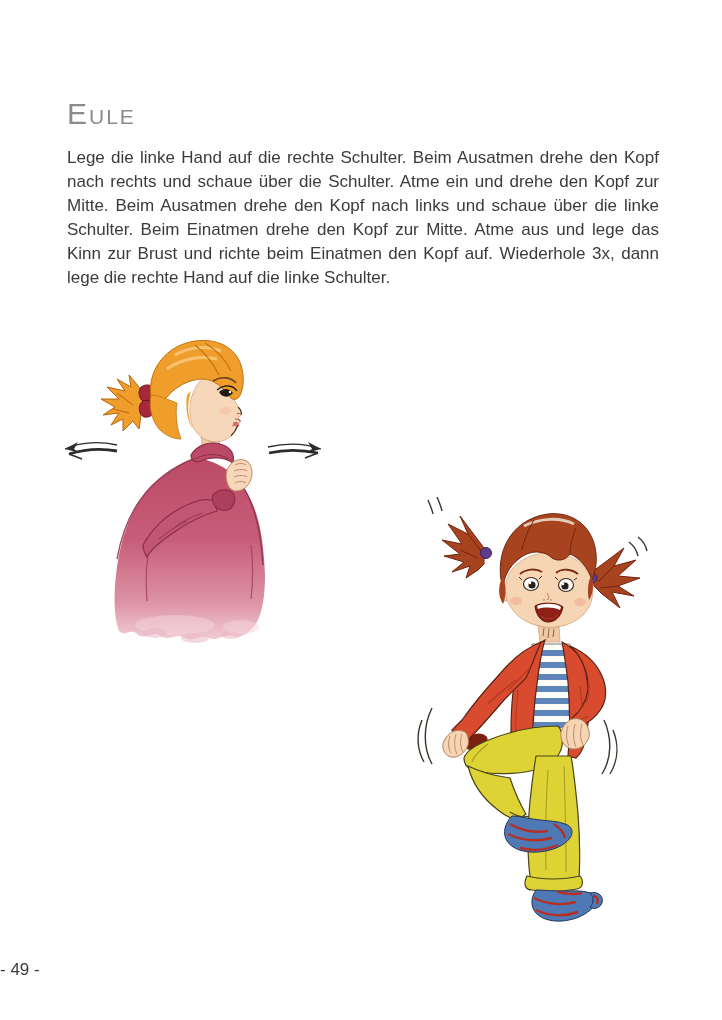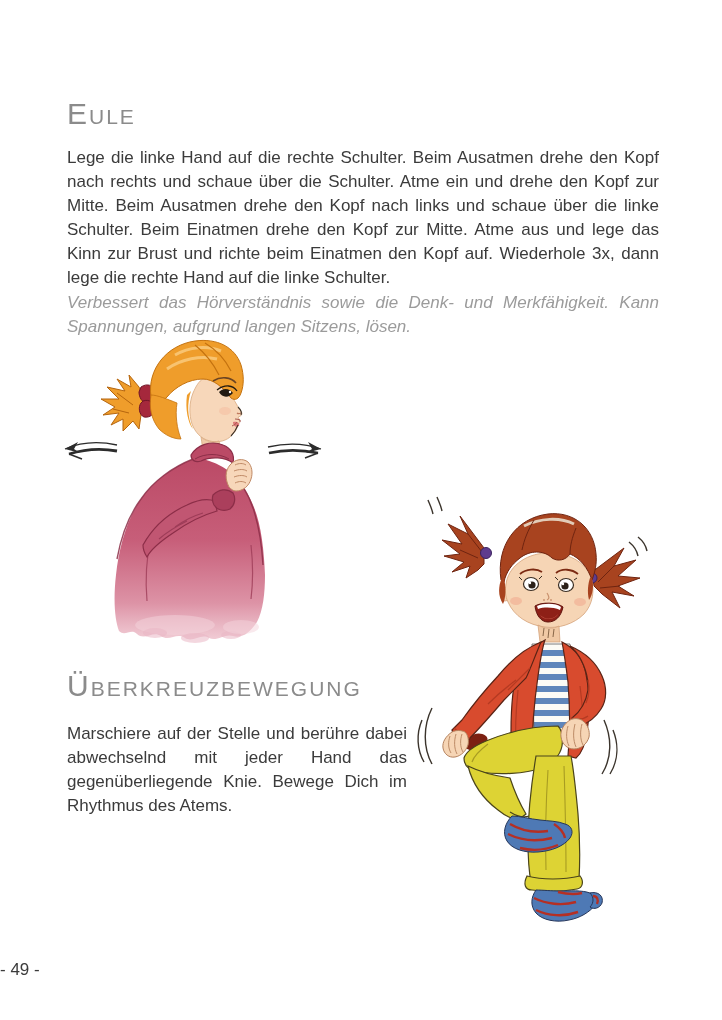--- a/index.html
+++ b/index.html
@@ -30,21 +30,20 @@
 </style>
 </head>
 <body>
 
 <div class="page">
 
   <h2 class="heading" style="left:67px;top:98px">Eule</h2>
 
   <p class="body-text" style="left:67px;top:146px;width:592px">Lege die linke Hand auf die rechte Schulter. Beim Ausatmen drehe den Kopf nach rechts und schaue über die Schulter. Atme ein und drehe den Kopf zur Mitte. Beim Ausatmen drehe den Kopf nach links und schaue über die linke Schulter. Beim Einatmen drehe den Kopf zur Mitte. Atme aus und lege das Kinn zur Brust und richte beim Einatmen den Kopf auf. Wiederhole 3x, dann lege die rechte Hand auf die linke Schulter.</p>
 
-  <p class="benefit" style="left:67px;top:291px;width:592px">Verbessert das Hörverständnis sowie die Denk- und Merkfähigkeit. Kann Spannungen, aufgrund langen Sitzens, lösen.</p>
 
   <svg class="illo" style="left:55px;top:335px" width="290" height="310" viewBox="0 0 290 310">
     <defs>
       <linearGradient id="g1" x1="0" y1="0" x2="0" y2="1">
         <stop offset="0" stop-color="#bb4a66"></stop>
         <stop offset="0.45" stop-color="#c75e79"></stop>
         <stop offset="0.8" stop-color="#dd93a6"></stop>
         <stop offset="1" stop-color="#efc6d0" stop-opacity="0.9"></stop>
       </linearGradient>
     </defs>
@@ -107,23 +106,21 @@
       <path d="M180,130 C184,128 188,128 191,130 M179,136 C184,134 189,134 192,136 M179,142 C184,140 189,140 192,142 M180,148 C184,146 188,146 191,148" stroke="#c08a66" stroke-width="1" fill="none"></path>
 
       <ellipse cx="120" cy="290" rx="40" ry="10" fill="#f3d4dc" opacity="0.5"></ellipse>
       <ellipse cx="100" cy="298" rx="12" ry="5" fill="#eab6c4" opacity="0.55"></ellipse>
       <ellipse cx="140" cy="303" rx="14" ry="5" fill="#eab6c4" opacity="0.55"></ellipse>
       <ellipse cx="176" cy="300" rx="10" ry="4" fill="#eab6c4" opacity="0.55"></ellipse>
       <ellipse cx="186" cy="292" rx="18" ry="7" fill="#f3d4dc" opacity="0.5"></ellipse>
     </g>
   </svg>
 
-  <h2 class="heading" style="left:67px;top:670px">Überkreuzbewegung</h2>
-
-  <p class="body-text" style="left:67px;top:722px;width:340px">Marschiere auf der Stelle und berühre dabei abwechselnd mit jeder Hand das gegenüberliegende Knie. Bewege Dich im Rhythmus des Atems.</p>
+
 
 
   <svg class="illo" style="left:408px;top:490px" width="310" height="470" viewBox="0 0 310 470">
     <defs>
       <clipPath id="shirtClip">
         <path d="M124,154 L162,154 L164,244 C152,252 136,252 126,244 Z"></path>
       </clipPath>
     </defs>
 
     <g stroke="#3b342c" stroke-width="1.4" fill="none">

